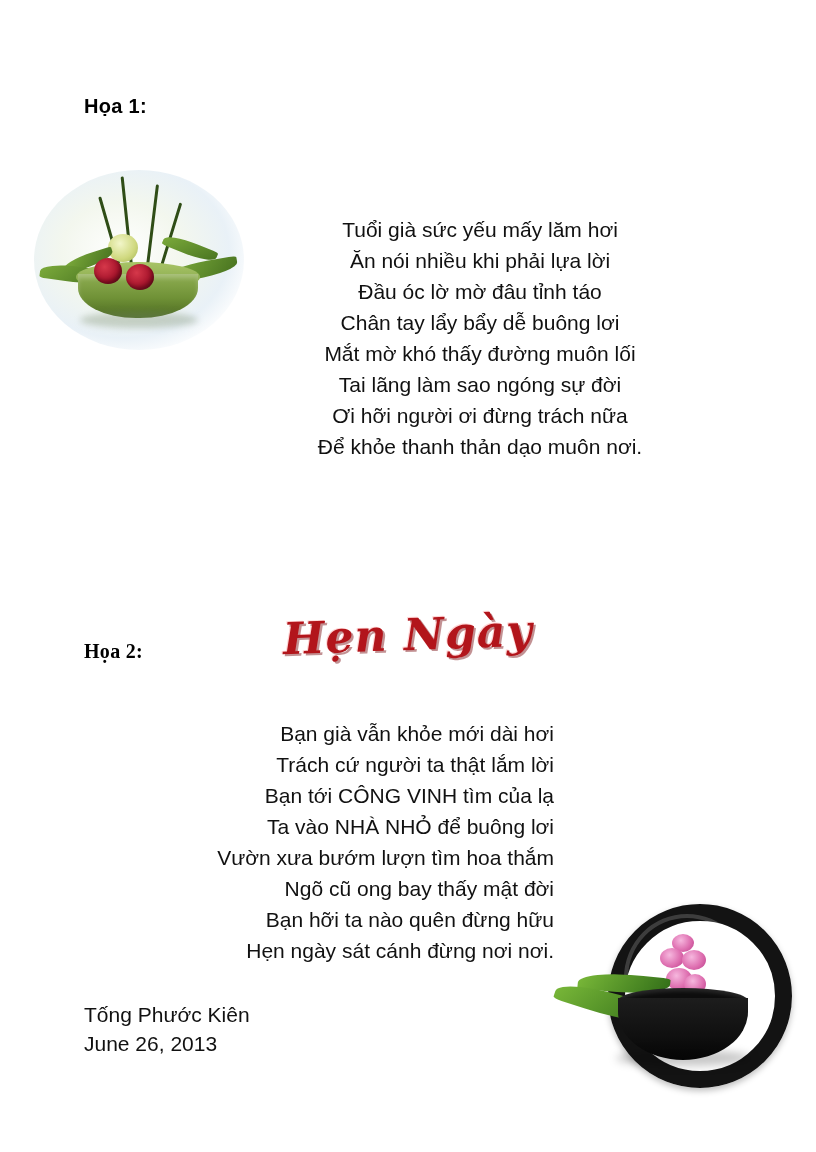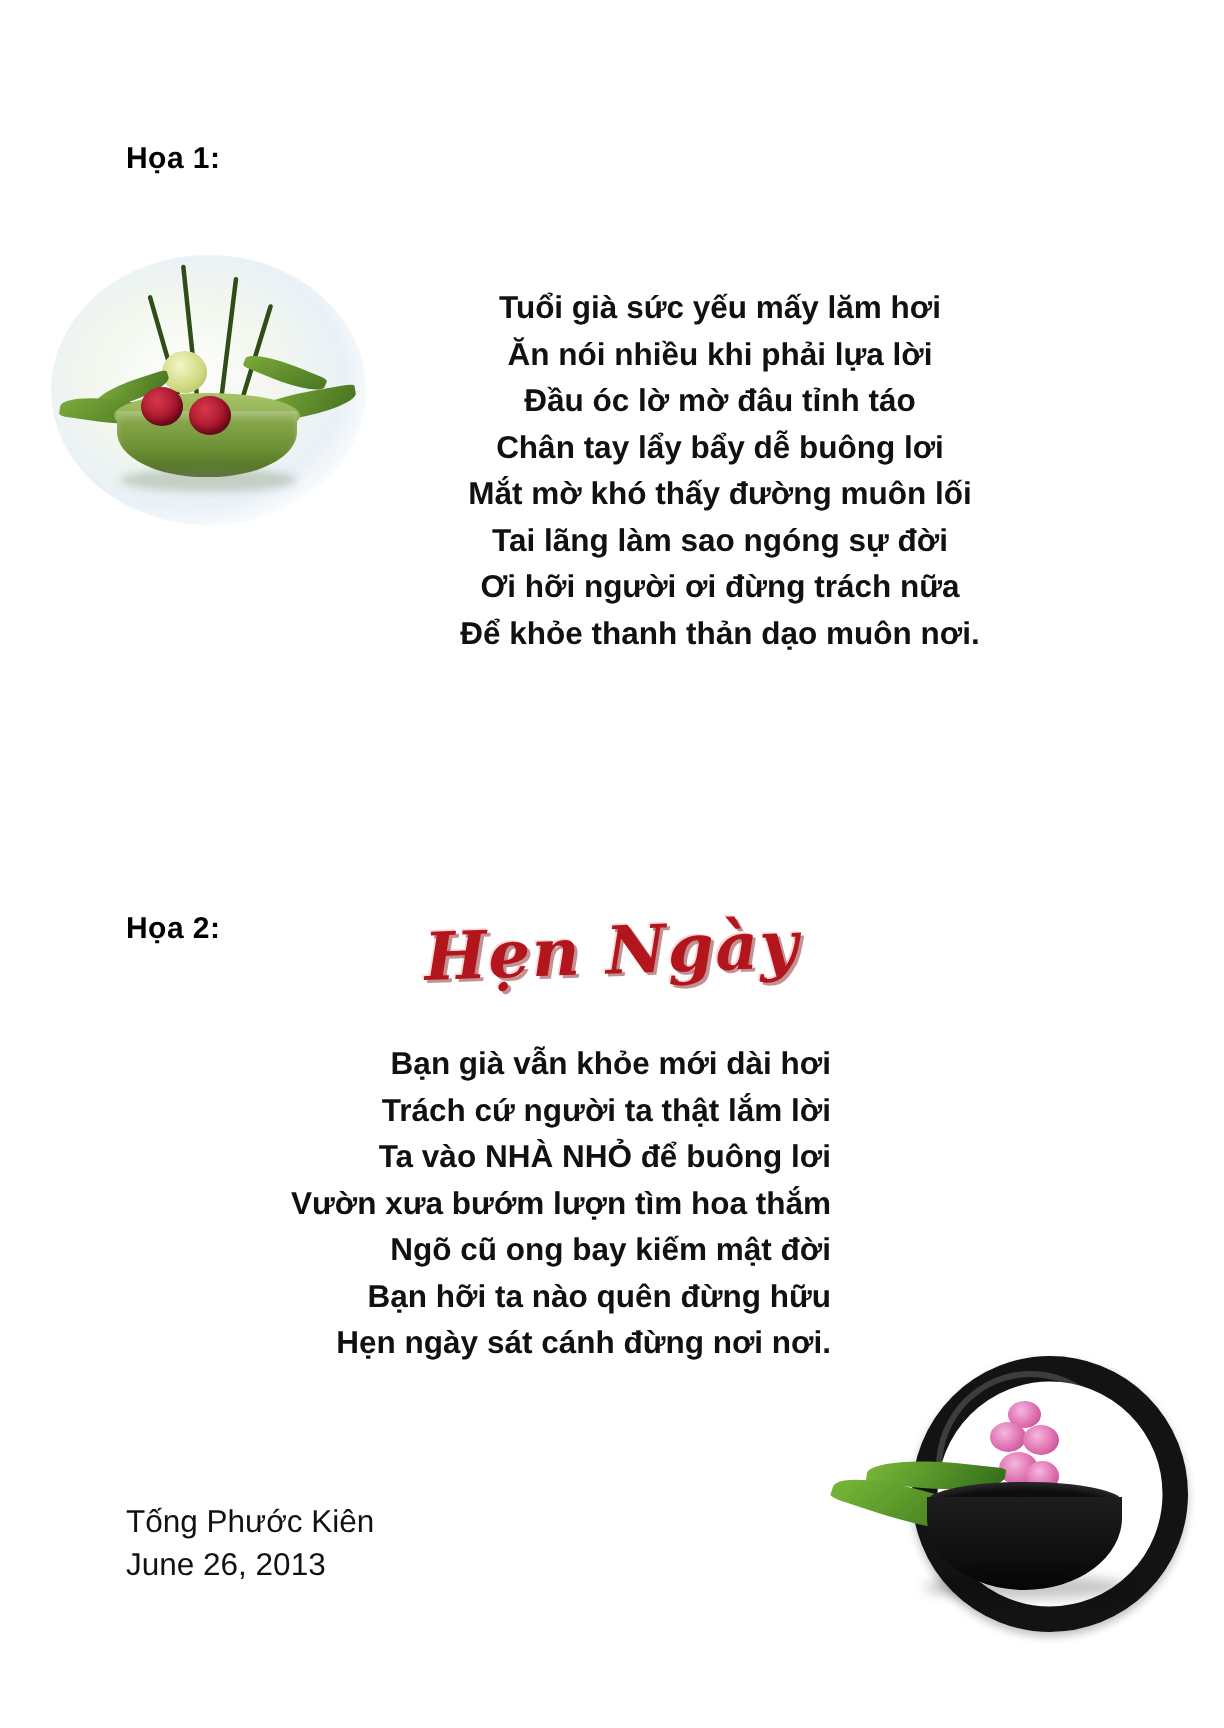--- a/index.html
+++ b/index.html
@@ -25,21 +25,21 @@
 
   
   .section-label {
     position: absolute;
     font-weight: bold;
     font-size: 20px;
     letter-spacing: 0.3px;
     color: #000;
   }
   #label-hoa1 { left: 84px; top: 95px; }
-  #label-hoa2 { left: 84px; top: 608px; }
+  #label-hoa2 { left: 84px; top: 640px; font-family: Liberation Serif, serif; }
 
   
   .title1 {
     position: absolute;
     left: 330px;
     top: 56px;
     width: 380px;
     height: 70px;
     font-family: "DejaVu Serif", serif;
     font-style: italic;
@@ -74,23 +74,24 @@
     text-shadow: 2px 2px 0 rgba(120, 10, 15, 0.45),
                  -1px -1px 0 rgba(255, 170, 170, 0.5);
     transform: rotate(-2deg);
     white-space: nowrap;
   }
 
   
   .poem {
     position: absolute;
     font-size: 21px;
-    font-weight: bold;
+    font-weight: normal;
     line-height: 31px;
     color: #111;
+    margin-top: 24px;
   }
   #poem1 {
     left: 236px;
     top: 190px;
     width: 488px;
     text-align: center;
   }
   #poem2 {
     left: 84px;
     top: 694px;
@@ -321,23 +322,24 @@
     <div class="line">Để khỏe thanh thản dạo muôn nơi.</div>
   </div>
 
   <div class="section-label" id="label-hoa2">Họa 2:</div>
 
   <div class="title2">Hẹn Ngày</div>
 
   <div class="poem" id="poem2">
     <div class="line">Bạn già vẫn khỏe mới dài hơi</div>
     <div class="line">Trách cứ người ta thật lắm lời</div>
+    <div class="line">Bạn tới CÔNG VINH tìm của lạ</div>
     <div class="line">Ta vào NHÀ NHỎ để buông lơi</div>
     <div class="line">Vườn xưa bướm lượn tìm hoa thắm</div>
-    <div class="line">Ngõ cũ ong bay kiếm mật đời</div>
+    <div class="line">Ngõ cũ ong bay thấy mật đời</div>
     <div class="line">Bạn hỡi ta nào quên đừng hữu</div>
     <div class="line">Hẹn ngày sát cánh đừng nơi nơi.</div>
   </div>
 
   <div class="signature">
     <div>Tống Phước Kiên</div>
     <div>June 26, 2013</div>
   </div>
 
   <div class="floral2">

